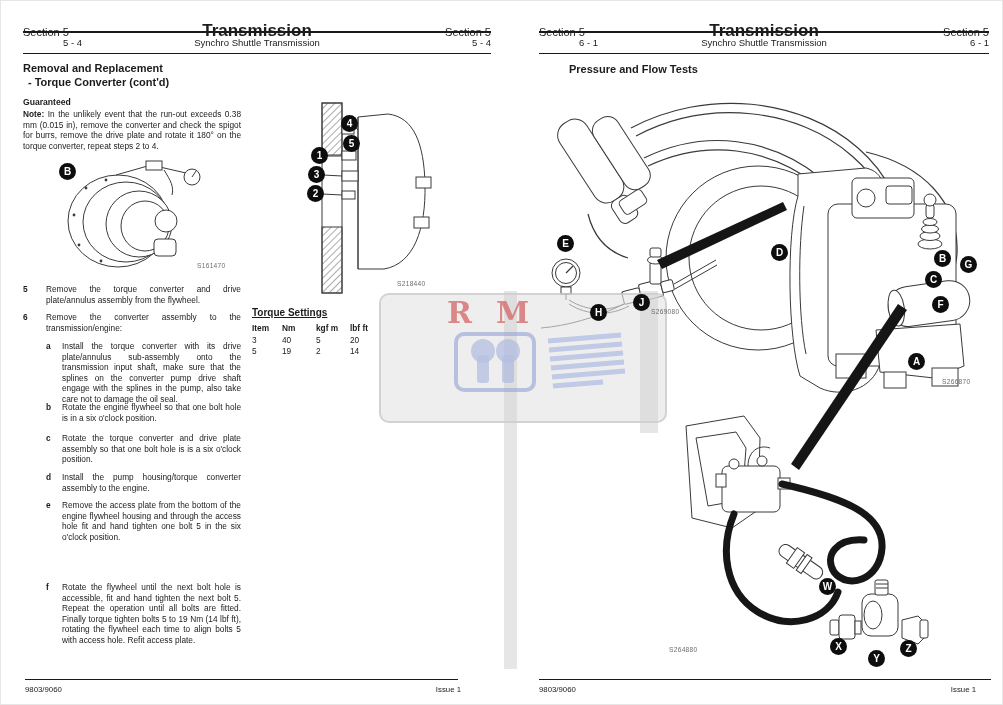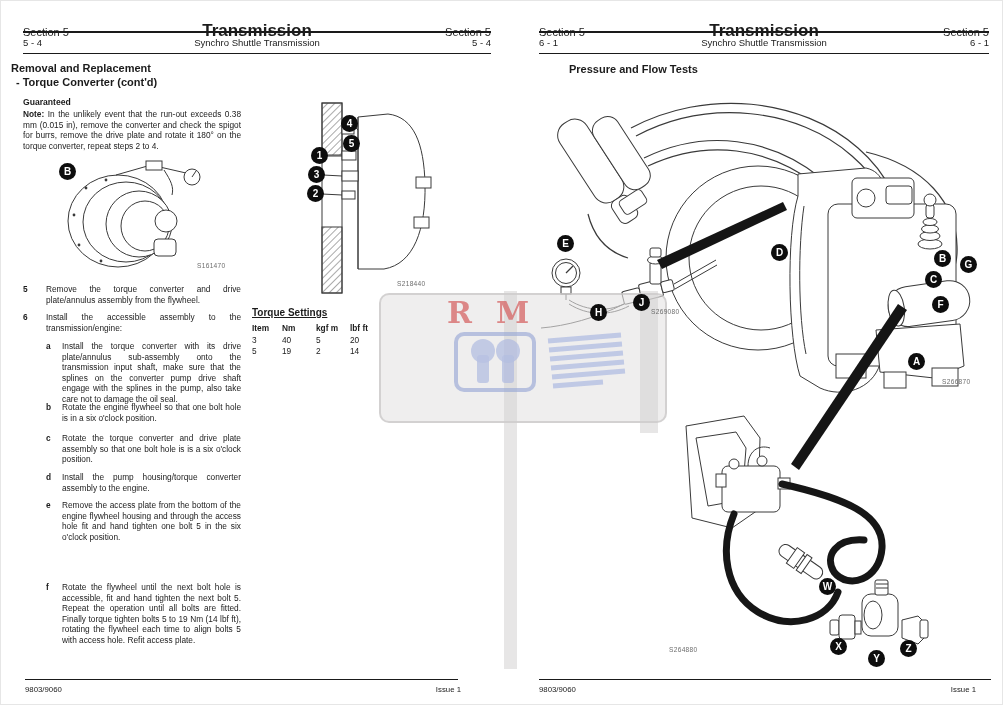--- a/index.html
+++ b/index.html
@@ -2,21 +2,21 @@
 <html><head>
 <meta charset="utf-8">
 <style>
   html,body{margin:0;padding:0;background:#fff;}
   #screen{position:relative;width:1003px;height:705px;background:#fff;overflow:hidden;
           font-family:"Liberation Sans",sans-serif;color:#1b1b1b;border:1px solid #e6e6e6;box-sizing:border-box;}
   
   .hdr-row{position:absolute;display:flex;justify-content:space-between;align-items:baseline;}
   .hdr-side{font-size:11px;font-weight:500;}
   .hdr-center{font-size:17px;font-weight:bold;margin-top:7px;}
-  .hdr2-side{font-size:9.5px;}
+  .hdr2-side{font-size:9.5px;margin-left:40px;}
   .hdr2-center{font-size:9.5px;}
   .rule{position:absolute;background:#1a1a1a;}
   .page-title{position:absolute;font-size:11px;font-weight:bold;line-height:1.25;}
   .subhead{position:absolute;font-size:8.6px;font-weight:bold;}
   
   .para{position:absolute;font-size:8.3px;line-height:1.27;text-align:justify;}
   .step{position:absolute;left:22px;width:218px;font-size:8.3px;line-height:1.27;}
   .step-num{position:absolute;left:0;top:0;font-weight:bold;}
   .step-text{margin-left:23px;text-align:justify;}
   .sub{position:absolute;left:45px;width:195px;font-size:8.3px;line-height:1.27;}
@@ -54,21 +54,21 @@
     <span class="hdr-side">Section 5</span>
   </div>
   <div class="rule" style="left:22px;top:30px;width:468px;height:1.8px;"></div>
   <div class="hdr-row" style="left:22px;top:36px;width:468px;">
     <span class="hdr2-side">5 - 4</span>
     <span class="hdr2-center">Synchro Shuttle Transmission</span>
     <span class="hdr2-side">5 - 4</span>
   </div>
   <div class="rule" style="left:22px;top:52px;width:468px;height:1px;"></div>
 
-  <div class="page-title" style="left:10px;top:61px;">
+  <div class="page-title" style="left:22px;top:61px;">
     <div>Removal and Replacement</div>
     <div style="padding-left:5px;">- Torque Converter (cont'd)</div>
   </div>
 
   <div class="subhead" style="left:22px;top:96px;">Guaranteed</div>
 
   <div class="para" style="left:22px;top:108px;width:218px;">
     <b>Note:</b>
     <span>In the unlikely event that the run-out exceeds 0.38 mm (0.015 in), remove the converter and check the spigot for burrs, remove the drive plate and rotate it 180° on the torque converter, repeat steps 2 to 4.</span>
   </div>
@@ -133,21 +133,21 @@
   <div class="co" style="left:307px;top:165px;">3</div>
   <div class="co" style="left:306px;top:184px;">2</div>
   <div class="cap" style="left:396px;top:279px;">S218440</div>
 
   <div class="step" style="top:283px;">
     <span class="step-num">5</span>
     <div class="step-text">Remove the torque converter and drive plate/annulus assembly from the flywheel.</div>
   </div>
   <div class="step" style="top:311px;">
     <span class="step-num">6</span>
-    <div class="step-text">Install the accessible assembly to the transmission/engine:</div>
+    <div class="step-text">Remove the converter assembly to the transmission/engine:</div>
   </div>
 
   <div class="sub" style="top:340px;">
     <span class="sub-letter">a</span>
     <div class="sub-text">Install the torque converter with its drive plate/annulus sub-assembly onto the transmission input shaft, make sure that the splines on the converter pump drive shaft engage with the splines in the pump, also take care not to damage the oil seal.</div>
   </div>
   <div class="sub" style="top:401px;">
     <span class="sub-letter">b</span>
     <div class="sub-text">Rotate the engine flywheel so that one bolt hole is in a six o'clock position.</div>
   </div>

